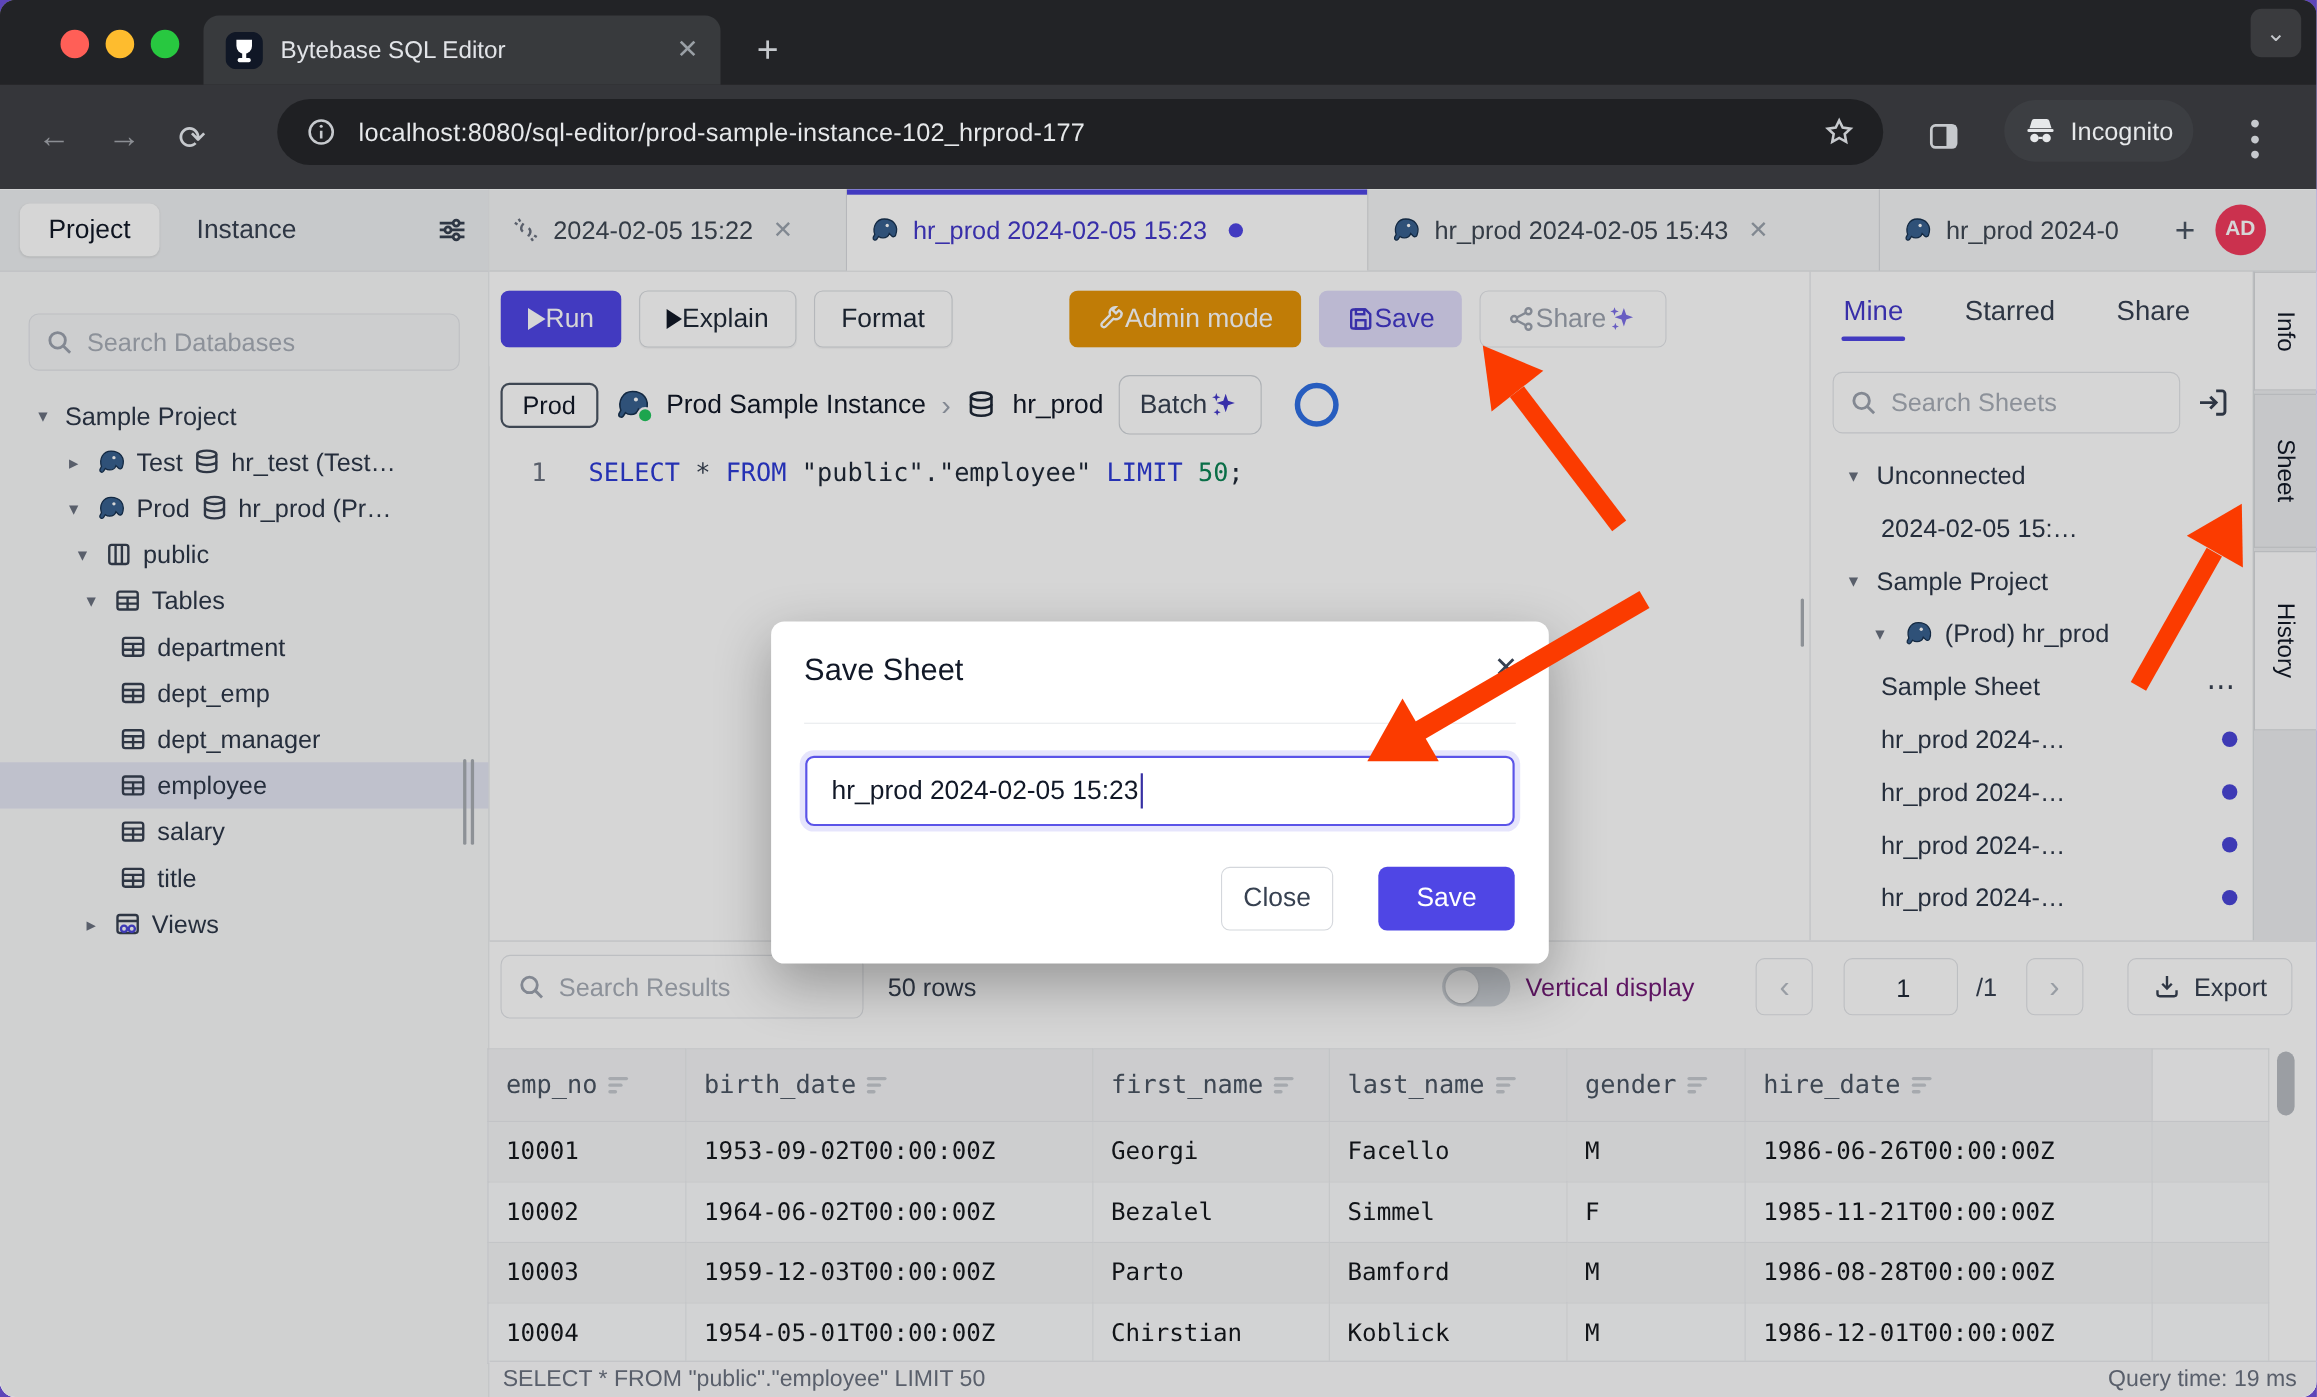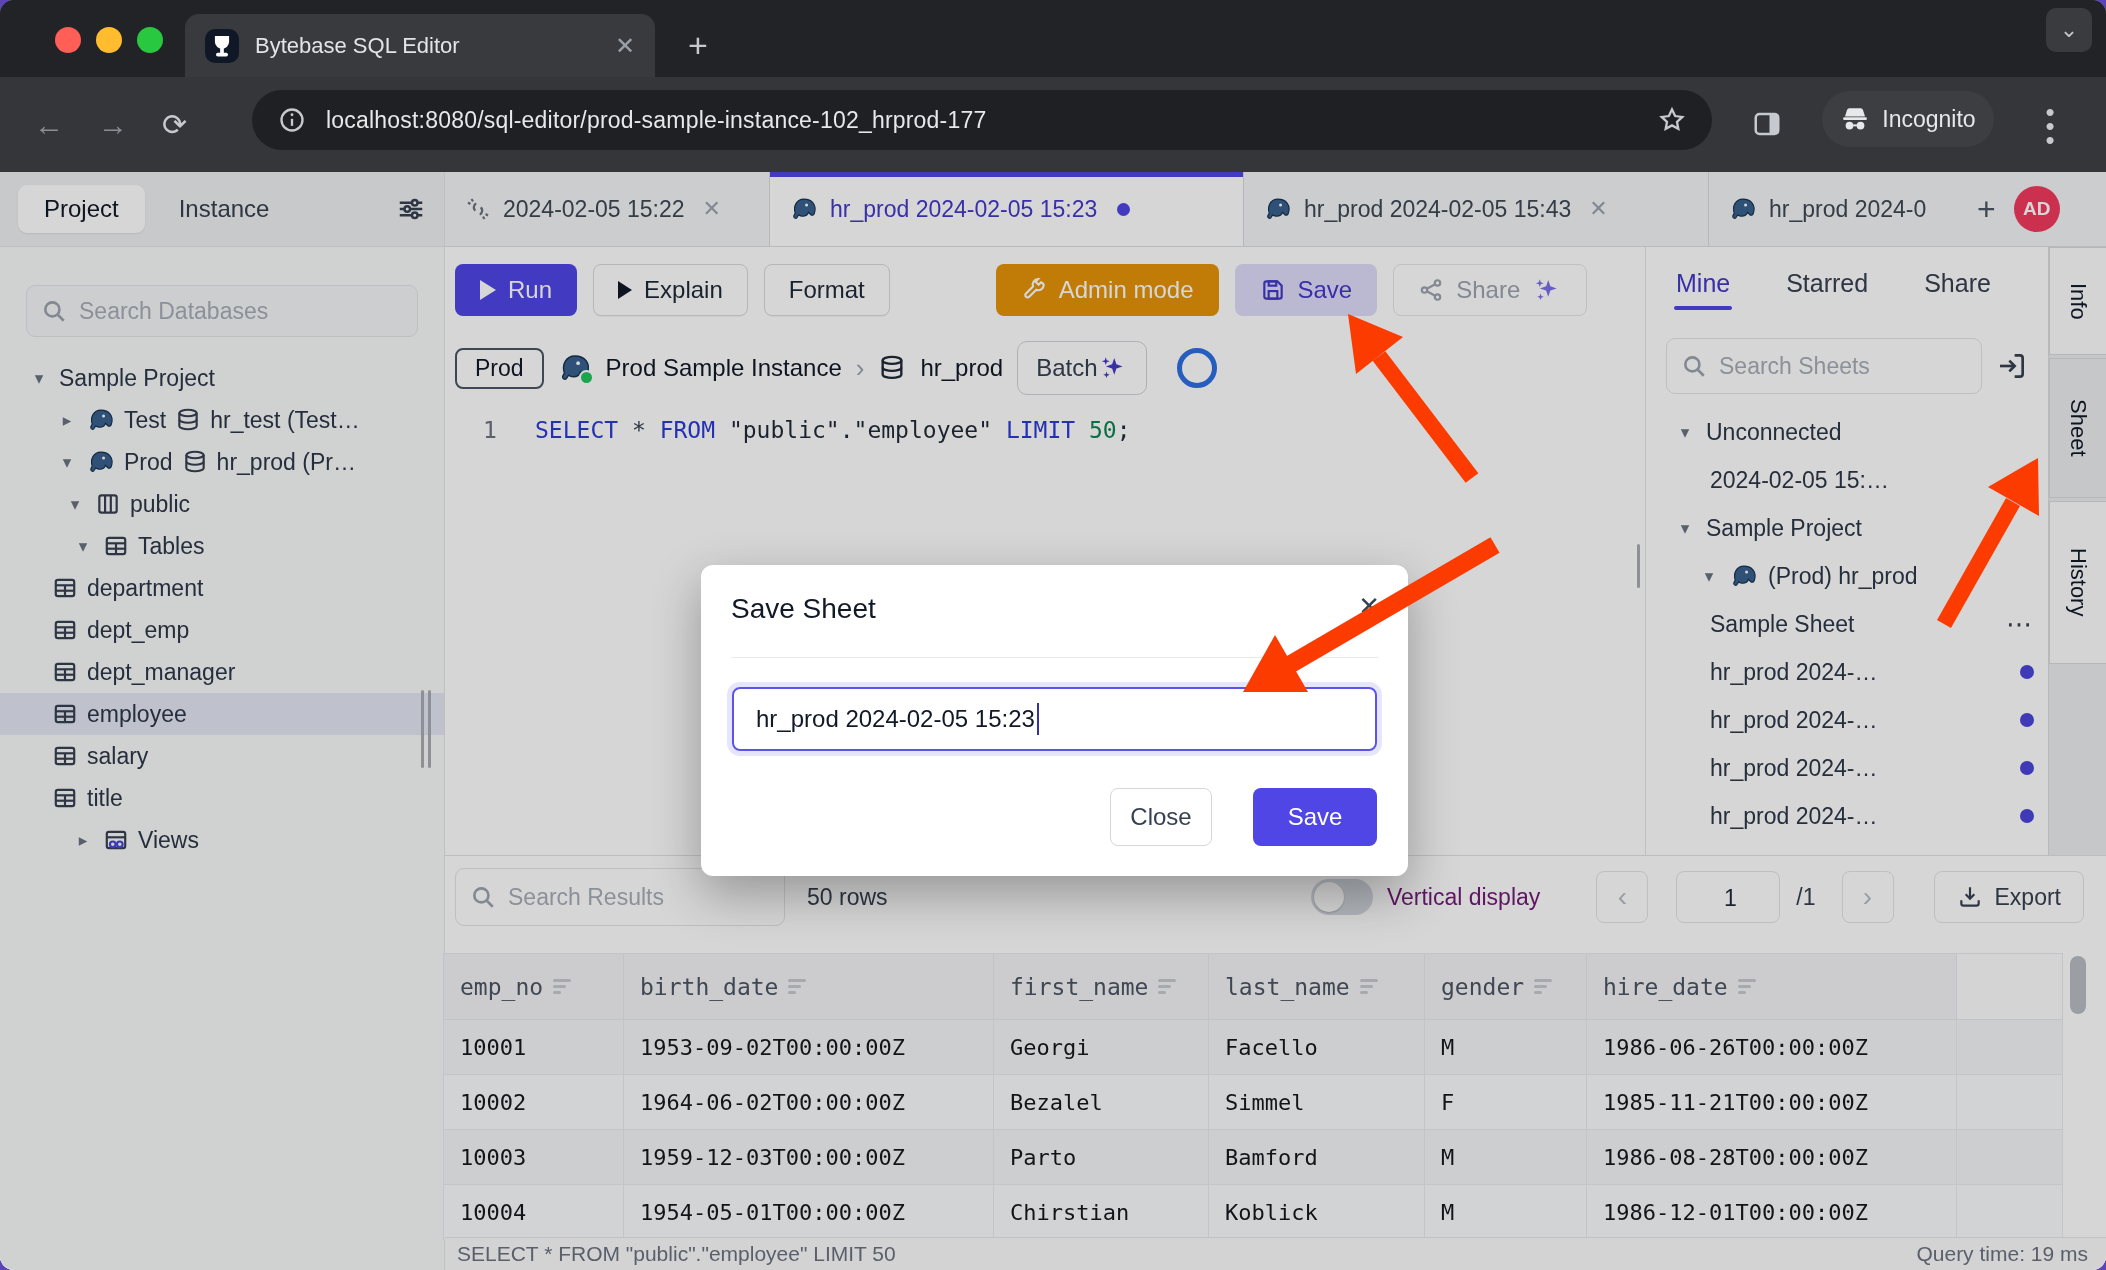--- a/index.html
+++ b/index.html
@@ -30,35 +30,35 @@
   .seg.active{background:#ffffff;box-shadow:0 1px 2px rgba(0,0,0,.08);color:#111827;}
   .sliders{margin-left:auto;}
   .side-search{margin:38px 26px 20px 26px;height:52px;border:1.5px solid #e2e4e8;background:#f5f6f7;border-radius:9px;display:flex;align-items:center;padding:0 14px;gap:10px;box-sizing:border-box;}
   .side-search input{border:0;outline:0;background:transparent;font-size:23px;color:#374151;width:100%;font-family:inherit;}
   .side-search input::placeholder{color:#a7adb7;}
   .tree{font-size:23px;color:#2d3748;}
   .trow{height:42px;display:flex;align-items:center;gap:9px;white-space:nowrap;overflow:hidden;}
   .trow.sel{background:#e4e6f4;}
   .caret{color:#6b7280;font-size:17px;width:22px;text-align:center;flex:none;}
   .ic{flex:none;display:inline-flex;}
-  .pl0{padding-left:28px}.pl1{padding-left:56px}.pl2{padding-left:64px}.pl3{padding-left:72px}.pl4{padding-left:52px}
+  .pl0{padding-left:28px}.pl1{padding-left:56px}.pl2{padding-left:64px}.pl3{padding-left:72px}.pl4{padding-left:108px}
   .handle{position:absolute;z-index:5;}
   .handle i{display:inline-block;width:3px;height:78px;background:#a8adb3;margin-right:4px;border-radius:2px;}
   
   .edittabs{position:absolute;left:445px;top:0;width:1661px;height:75px;background:#f4f5f6;border-bottom:1px solid #dcdee1;display:flex;box-sizing:border-box;}
   .etab{display:flex;align-items:center;gap:12px;padding:0 20px;border-right:1px solid #d9dbdf;font-size:23px;color:#3f4854;box-sizing:border-box;position:relative;white-space:nowrap;overflow:hidden;}
   .etab.active{background:#ffffff;color:#4338ca;}
   .etab.active:before{content:"";position:absolute;left:0;top:0;height:5px;width:100%;background:#4f46e5;}
   .etab .x{color:#9aa3ad;font-size:22px;margin-left:6px;}
   .etab .dot{width:13px;height:13px;border-radius:50%;background:#4f46e5;margin-left:8px;flex:none;}
   .plus{align-self:center;font-size:32px;color:#4b5563;padding:0 16px;}
   .avatar{align-self:center;width:46px;height:46px;border-radius:50%;background:#f23b5e;color:#fff;font-size:19px;font-weight:bold;display:flex;align-items:center;justify-content:center;margin-left:2px;}
   
   .toolbar{position:absolute;left:445px;top:75px;width:1200px;height:86px;background:#fff;display:flex;align-items:center;gap:16px;padding-left:10px;box-sizing:border-box;}
-  .btn{height:52px;border-radius:8px;display:inline-flex;align-items:center;justify-content:center;gap:12px;font-size:24px;padding:0 24px;box-sizing:border-box;border:1.5px solid transparent;}
+  .btn{height:52px;border-radius:8px;display:inline-flex;align-items:center;justify-content:center;font-size:24px;padding:0 24px;box-sizing:border-box;border:1.5px solid transparent;}
   .btn.run{background:#4f46e5;color:#fff;}
   .btn.plain{background:#fff;border-color:#d8dbdf;color:#1f2937;box-shadow:0 1px 1px rgba(0,0,0,.04);}
   .btn.admin{background:#e59408;color:#fff;margin-left:90px;}
   .btn.savelite{background:#dfdcf9;color:#4338ca;}
   .btn.share{background:#fff;border-color:#e3e5e9;color:#9ca3af;}
   .tri{display:inline-block;width:0;height:0;border-style:solid;}
   .tri.w{border-width:10px 0 10px 16px;border-color:transparent transparent transparent #ffffff;}
   .tri.d{border-width:9px 0 9px 14px;border-color:transparent transparent transparent #111827;}
   .crumbs{position:absolute;left:445px;top:161px;width:1200px;height:70px;display:flex;align-items:center;gap:14px;padding-left:10px;box-sizing:border-box;font-size:24px;color:#111827;}
   .chip{border:2px solid #4b5563;border-radius:8px;padding:5px 18px;font-size:23px;font-weight:500;}

